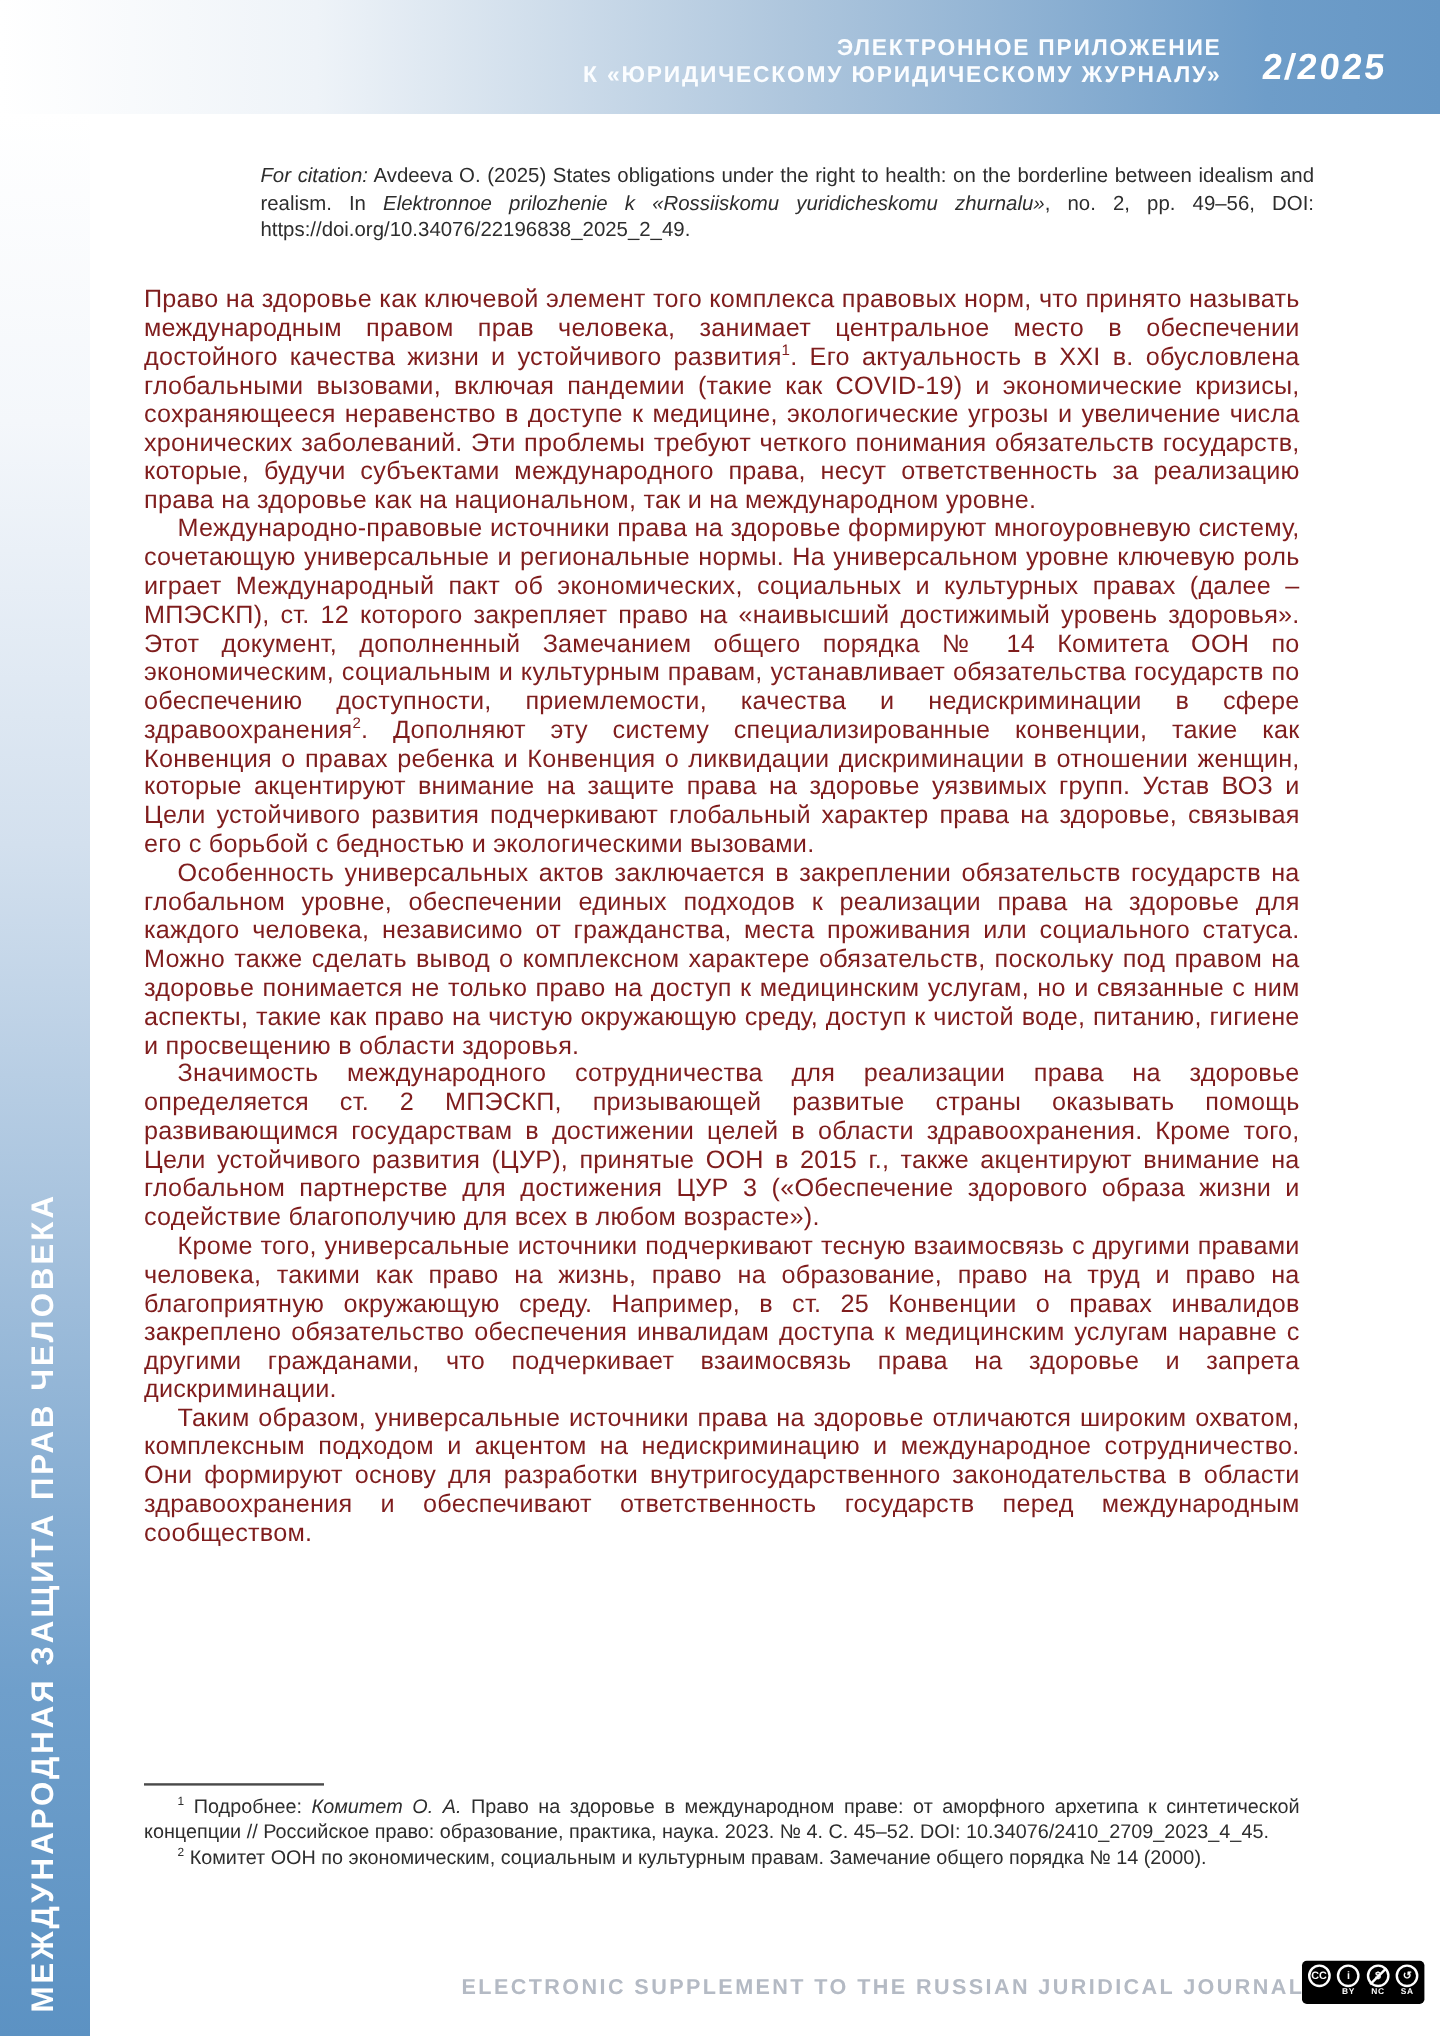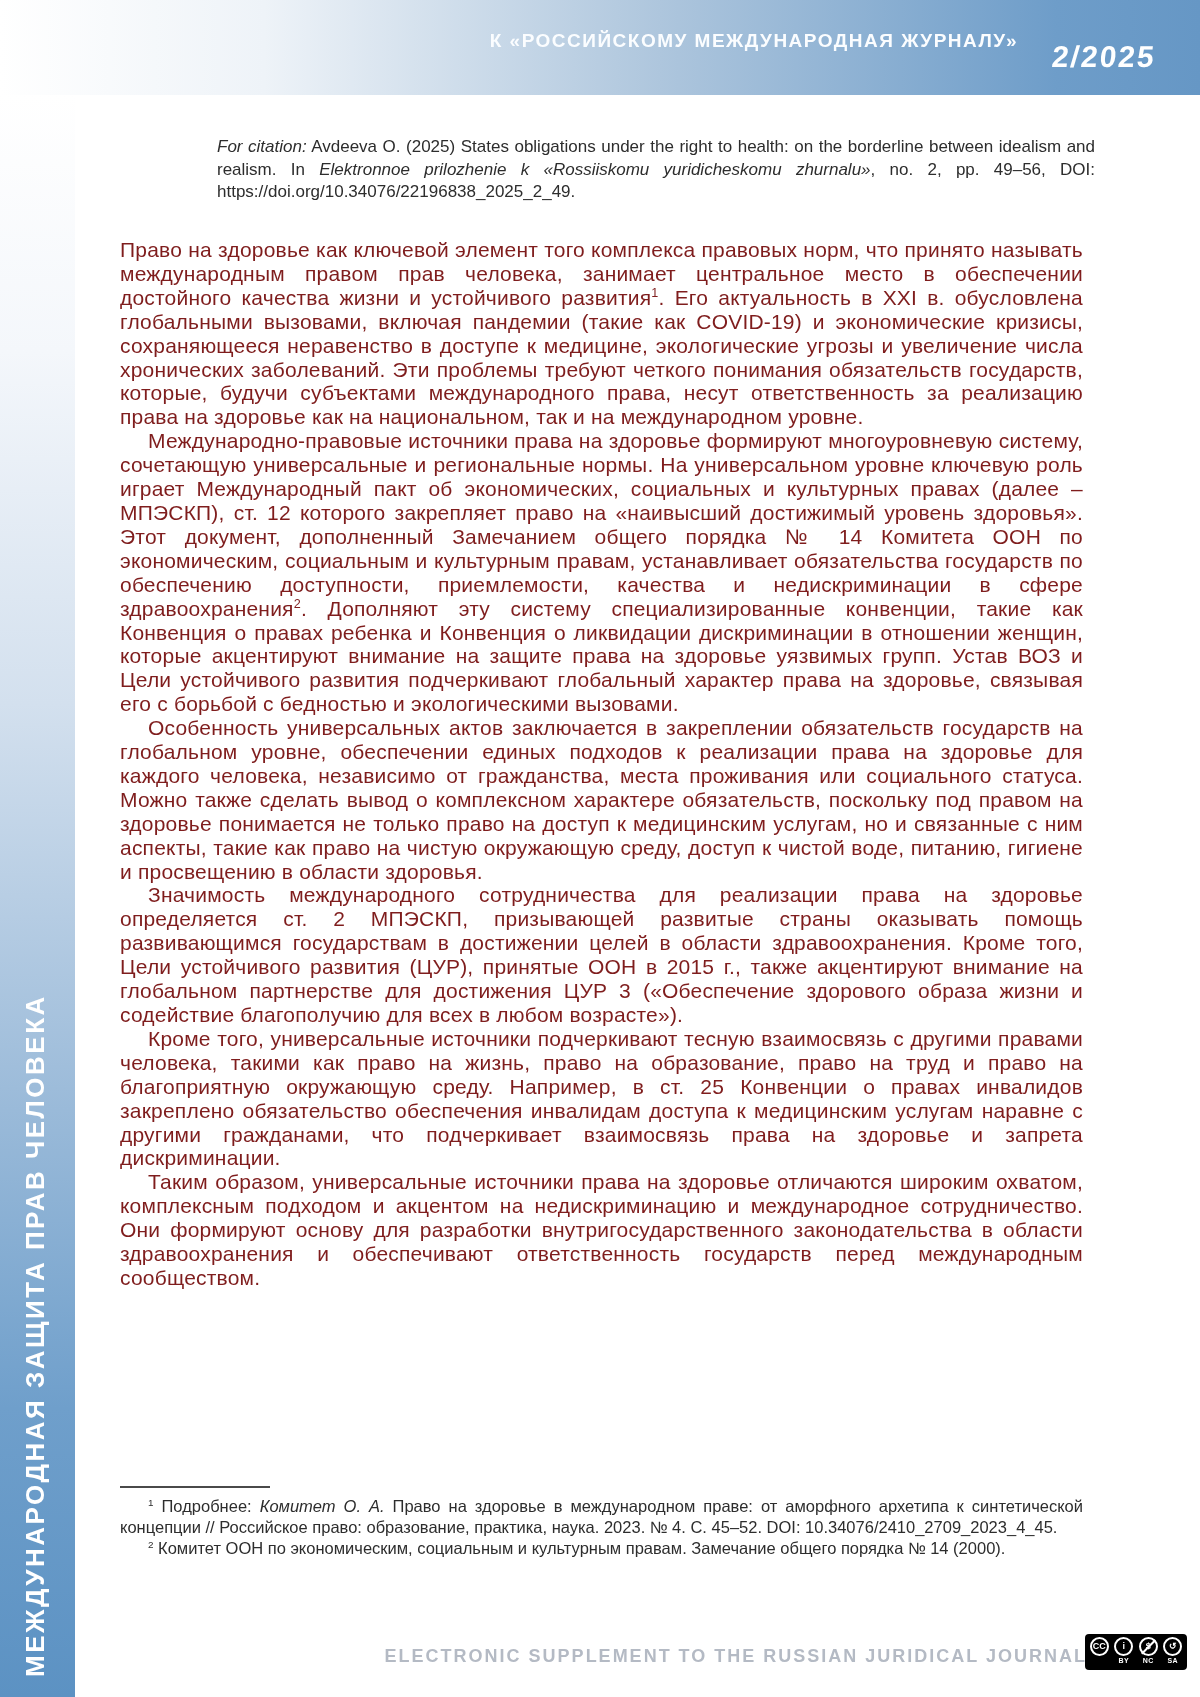--- a/index.html
+++ b/index.html
@@ -77,21 +77,22 @@
     transform:rotate(-45deg);
   }
 </style>
 </head>
 <body>
 
 <div class="page">
 
   <header class="header">
     <div class="header-lines">
-      <div>К «РОССИЙСКОМУ МЕЖДУНАРОДНАЯ ЖУРНАЛУ»</div>
+      <div>ЭЛЕКТРОННОЕ ПРИЛОЖЕНИЕ</div>
+      <div>К «ЮРИДИЧЕСКОМУ ЮРИДИЧЕСКОМУ ЖУРНАЛУ»</div>
     </div>
     <div class="issue-number">2/2025</div>
   </header>
 
   <aside class="side-band">
     <div class="vertical-title">МЕЖДУНАРОДНАЯ ЗАЩИТА ПРАВ ЧЕЛОВЕКА</div>
 
   </aside>
 
   <main>

